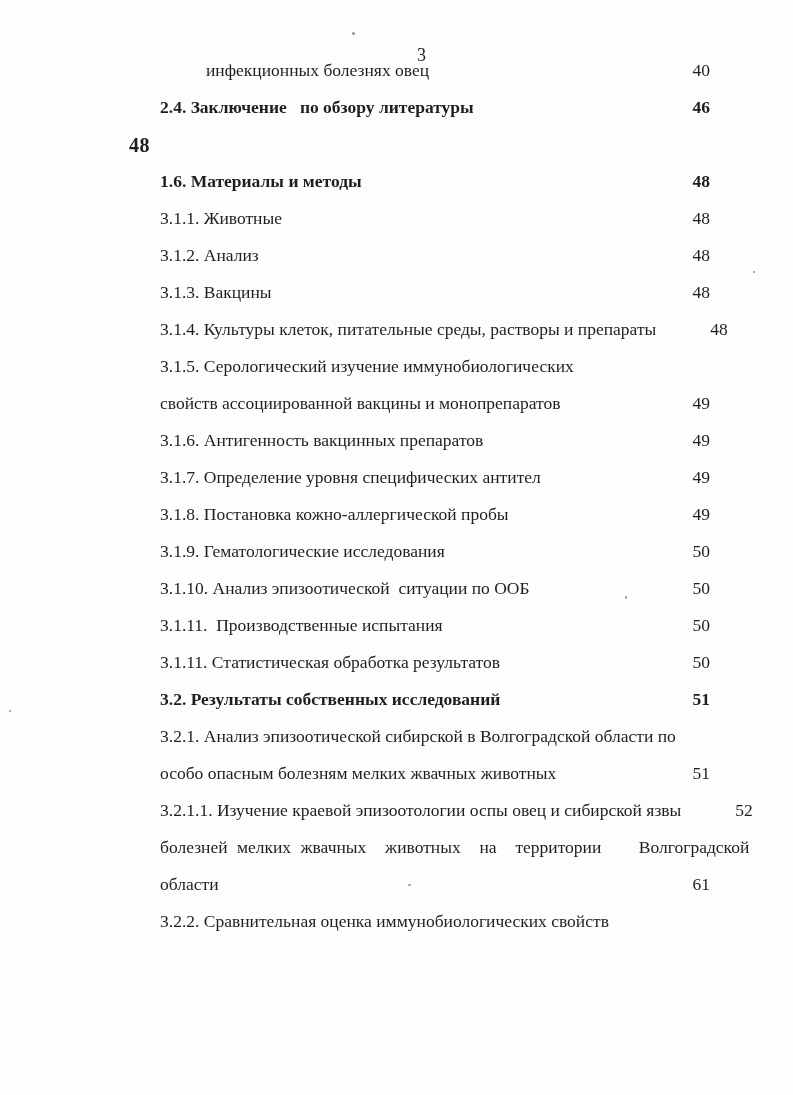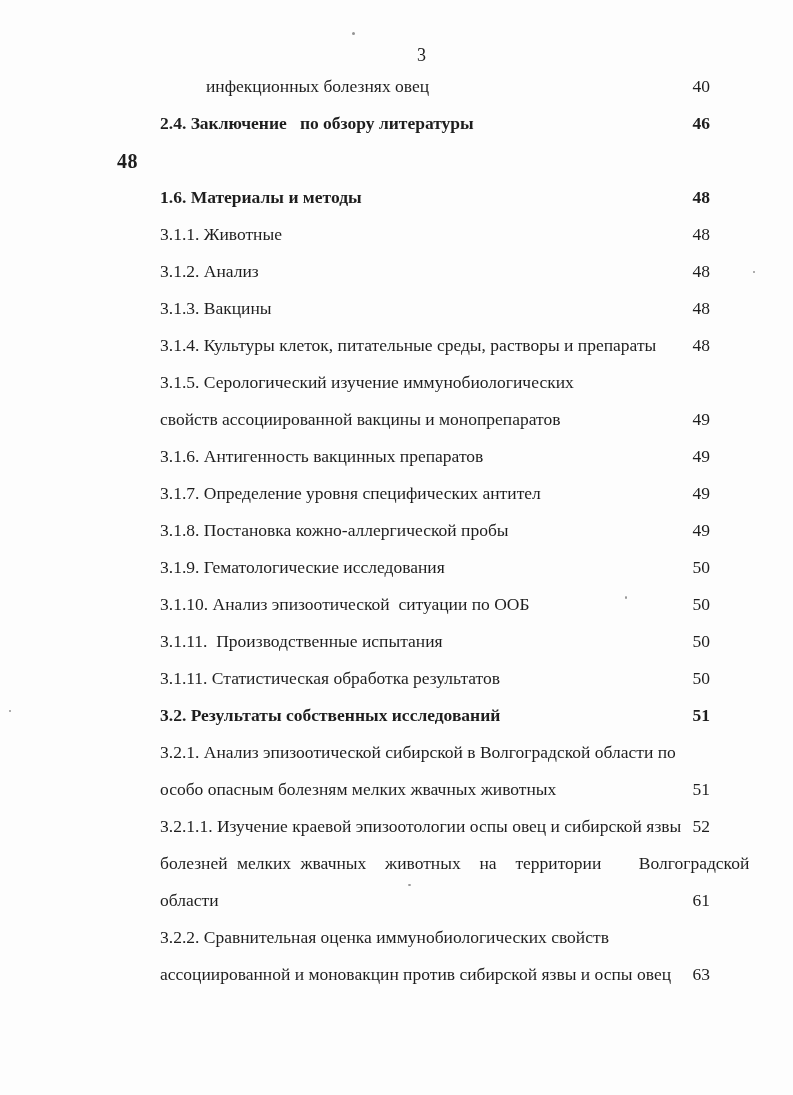--- a/index.html
+++ b/index.html
@@ -23,39 +23,39 @@
   .page-num-top {
     position: absolute;
     top: 45px;
     left: 417px;
     font-size: 18px;
     line-height: 20px;
   }
   .toc {
     position: absolute;
     left: 113px;
-    top: 76px;
+    top: 60px;
     width: 597px;
   }
   .toc-row {
     display: flex;
     justify-content: space-between;
     align-items: flex-start;
     height: 37px;
     font-size: 17.5px;
     line-height: 21px;
     white-space: nowrap;
   }
-  .toc-row.indent-1 { padding-left: 47px; }
+  .toc-row.indent-1 { padding-left: 47px; gap: 38px; }
   .toc-row.indent-2 { padding-left: 93px; }
   .toc-row.bold { font-weight: bold; }
   .toc-row.large { font-size: 20px; letter-spacing: 0.4px; line-height: 23px; }
   .toc-row.wide .toc-title { word-spacing: 5px; }
   .toc-title { flex: 0 1 auto; }
-  .toc-page { flex: 0 0 auto; margin-left: 4px; }
+  .toc-page { flex: 0 0 auto; margin-left: 16px; }
   .speck {
     position: absolute;
     width: 3px;
     height: 3px;
     border-radius: 50%;
     background: #5a5a5a;
     opacity: 0.65;
   }
   .speck.s1 { left: 352px; top: 32px; }
   .speck.s2 { left: 753px; top: 271px; width: 2px; height: 2px; }
@@ -153,23 +153,19 @@
       <div class="toc-row indent-1 wide">
         <span class="toc-title">болезней мелких жвачных&nbsp; животных&nbsp; на&nbsp; территории&nbsp;&nbsp;&nbsp; Волгоградской</span>
       </div>
       <div class="toc-row indent-1">
         <span class="toc-title">области</span>
         <span class="toc-page">61</span>
       </div>
       <div class="toc-row indent-1">
         <span class="toc-title">3.2.2. Сравнительная оценка иммунобиологических свойств</span>
       </div>
-      <div class="toc-row indent-1">
-        <span class="toc-title">ассоциированной и моновакцин против сибирской язвы и оспы овец</span>
-        <span class="toc-page">63</span>
-      </div>
     </div>
   <span class="speck s1"></span>
   <span class="speck s2"></span>
   <span class="speck s3"></span>
   <span class="speck s4"></span>
   <span class="speck s5"></span>
 </div>
 
 </body></html>

